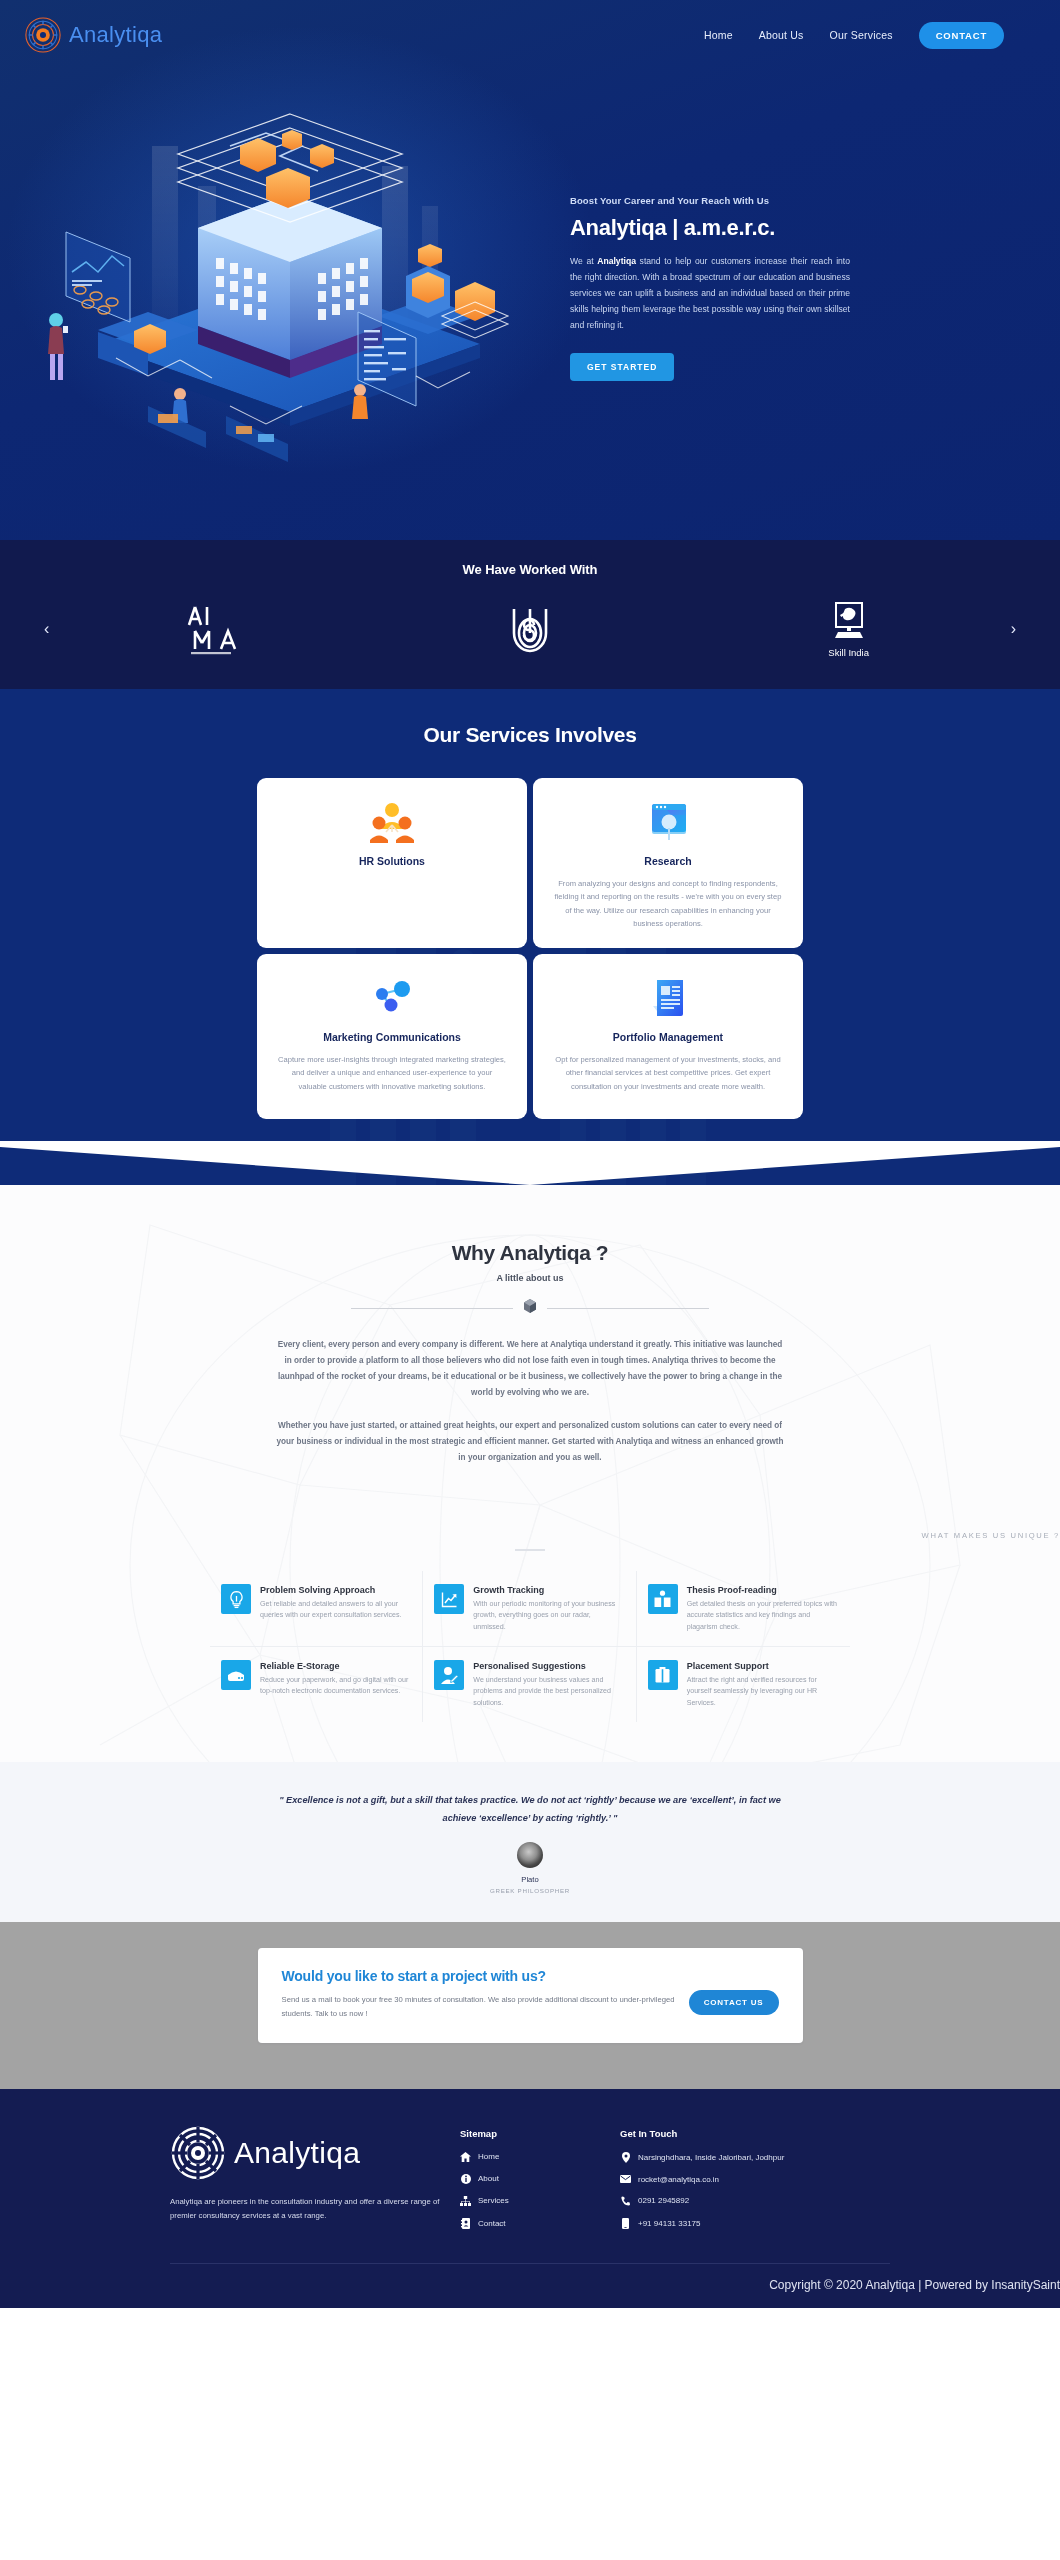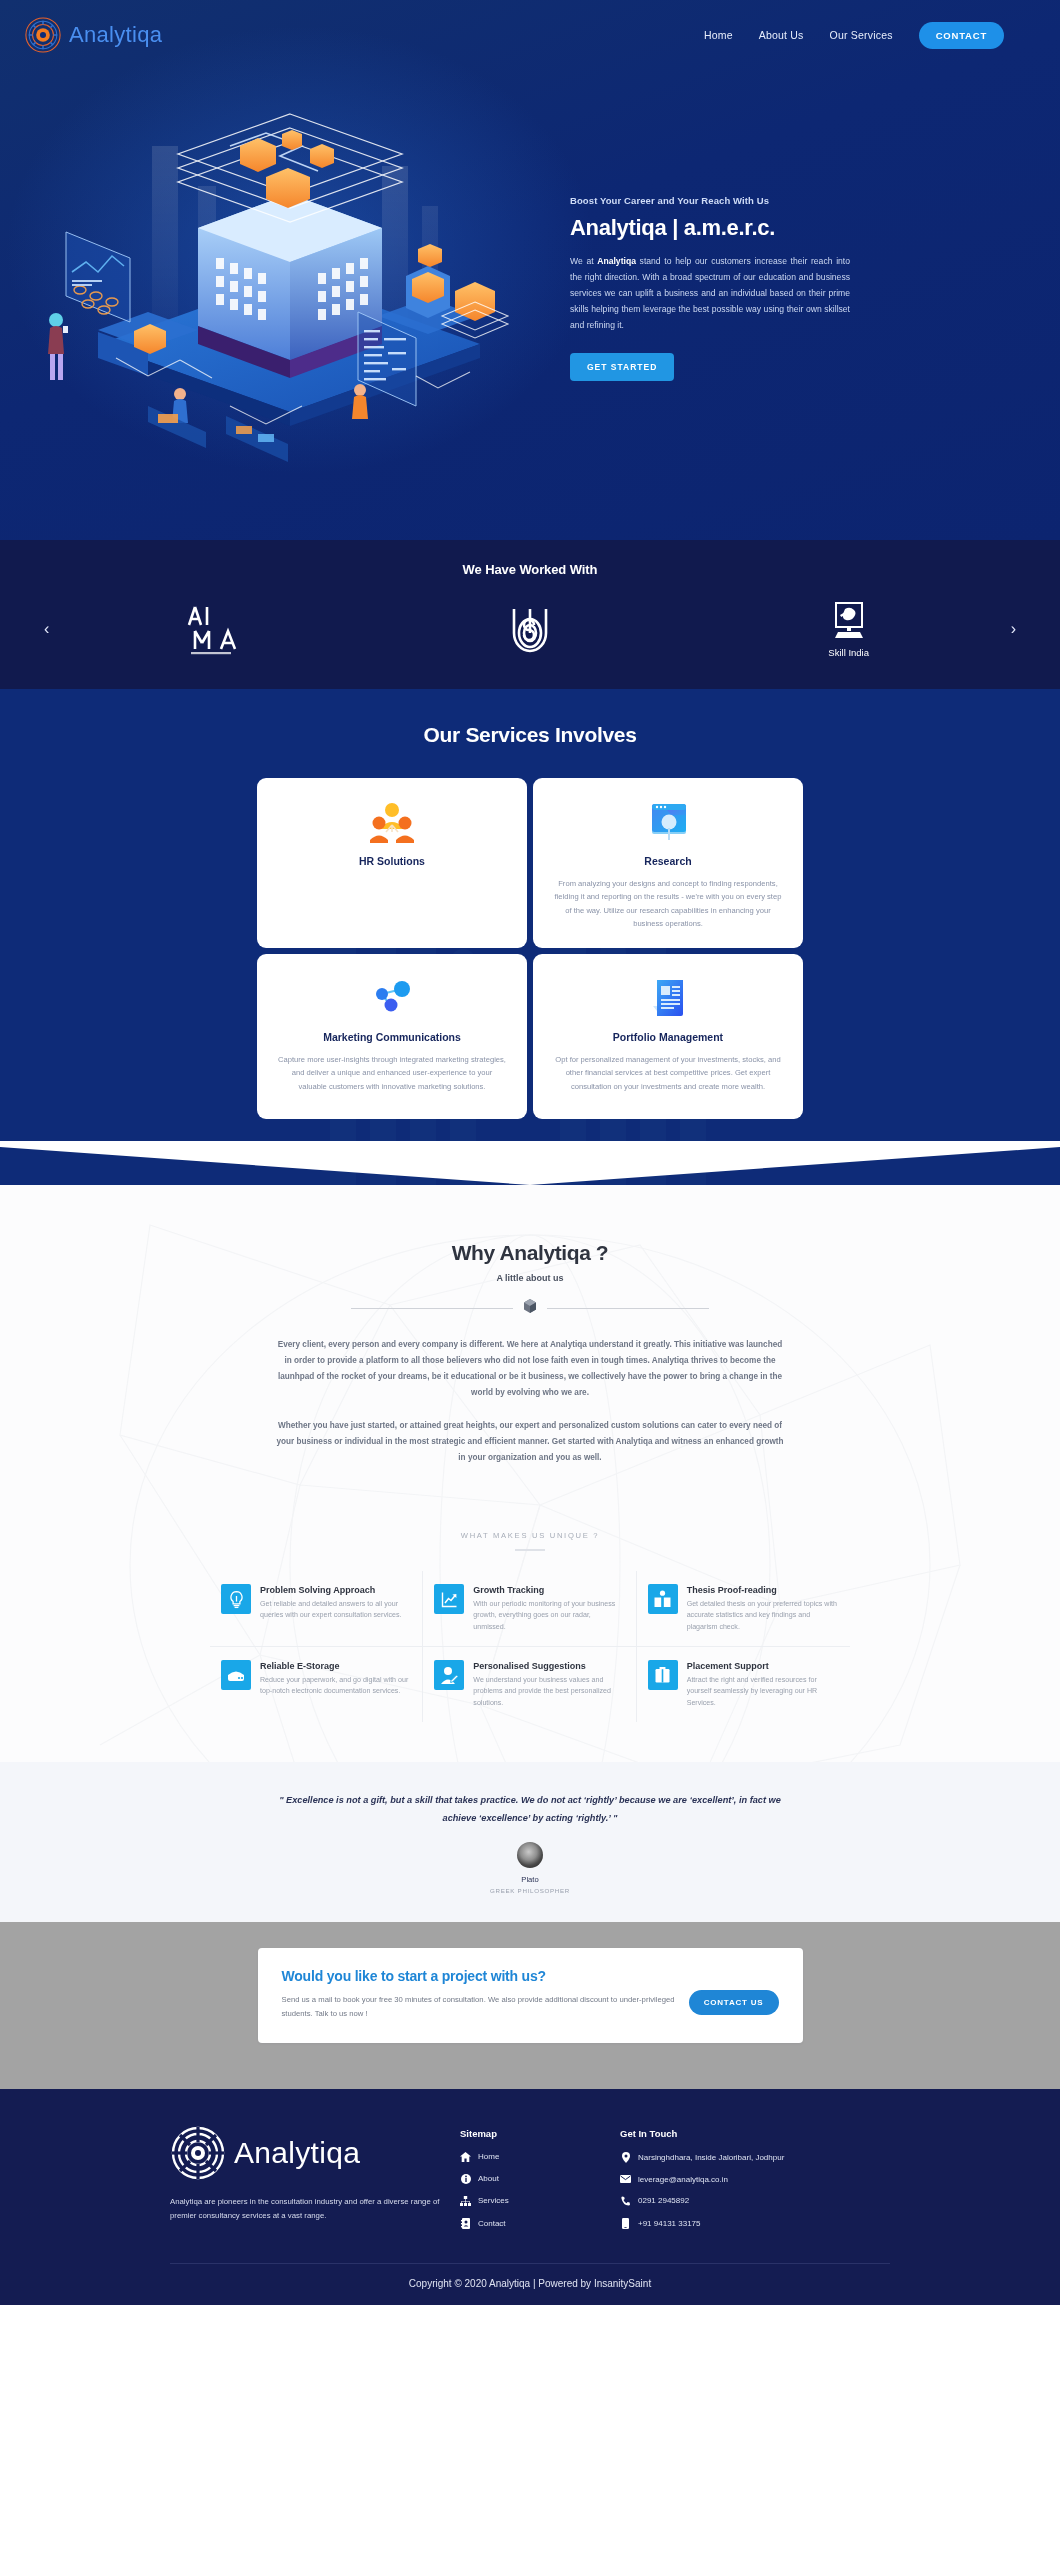--- a/index.html
+++ b/index.html
@@ -144,21 +144,21 @@
   .why-divider { display:flex; align-items:center; justify-content:center; gap:10px; margin:15px 0 19px; }
   .why-divider .line { height:1px; background:#cfd2d8; width:162px; }
   .why-p {
     color:#6e7686; font-size:8.2px; font-weight:700; line-height:1.95;
     margin-bottom:17px; padding:0 24px;
   }
 
   
   .unique { position:relative; z-index:2; padding:48px 0 40px; }
   .unique-label {
-    text-align:center; color:#a7adb8; font-size:7.6px; letter-spacing:1.7px;
+    text-align:right; color:#a7adb8; font-size:7.6px; letter-spacing:1.7px;
     font-weight:500; margin-bottom:9px;
   }
   .unique-dash { width:30px; height:2px; background:#dfe2e8; margin:0 auto 20px; }
   .feat-grid {
     width:640px; margin:0 auto;
     display:grid; grid-template-columns:repeat(3,1fr);
   }
   .feat {
     display:flex; gap:9px; padding:13px 11px;
     border-right:1px solid #eceef2; border-bottom:1px solid #eceef2;
@@ -213,21 +213,21 @@
   .f-blurb { color:#d7dced; font-size:7.8px; line-height:1.85; width:270px; }
   .f-col { padding-top:3px; }
   .f-col.sitemap { width:160px; }
   .f-h { color:#fff; font-size:9.5px; font-weight:700; margin-bottom:13px; }
   .f-item {
     display:flex; align-items:center; gap:7px; margin-bottom:12px;
     color:#dde2f1; font-size:8px; text-decoration:none;
   }
   .f-ic { width:11px; display:flex; justify-content:center; color:#fff; flex:0 0 auto;}
   .footer-rule { width:720px; height:1px; background:#2a3269; margin:22px auto 0; }
-  .copyright { text-align:center; color:#dfe3f2; font-size:10px; padding:14px 0 16px; }
+  .copyright { text-align:right; color:#dfe3f2; font-size:12px; padding:14px 0 16px; }
 </style>
 </head>
 <body>
 
 <div class="page">
 
   <section class="hero">
     <div class="hero-bg-grad"></div>
 
     <nav class="navbar">
@@ -822,21 +822,21 @@
           </span>
           <span>Narsinghdhara, Inside Jaloribari, Jodhpur</span>
         </div>
         <a class="f-item" href="#">
           <span class="f-ic">
             <svg width="11" height="8" viewBox="0 0 11 8" fill="#fff">
                 <rect width="11" height="8" rx="1"></rect>
                 <path d="M0.6,1 L5.5,4.6 L10.4,1" fill="none" stroke="#141c52" stroke-width="1"></path>
               </svg>
           </span>
-          <span>leverage@analytiqa.co.in</span>
+          <span>rocket@analytiqa.co.in</span>
         </a>
         <a class="f-item" href="#">
           <span class="f-ic">
             <svg width="10" height="10" viewBox="0 0 10 10" fill="#fff">
                 <path d="M1.2,0.6 l2,0.4 l0.5,2 l-1.2,1 q1,2.2 3.1,3.2 l1,-1.2 l2,0.5 l0.4,2 q-0.2,1 -1.4,1 Q2,9.2 0.4,2.2 Q0.2,0.8 1.2,0.6 z"></path>
               </svg>
           </span>
           <span>0291 2945892</span>
         </a>
         <a class="f-item" href="#">

